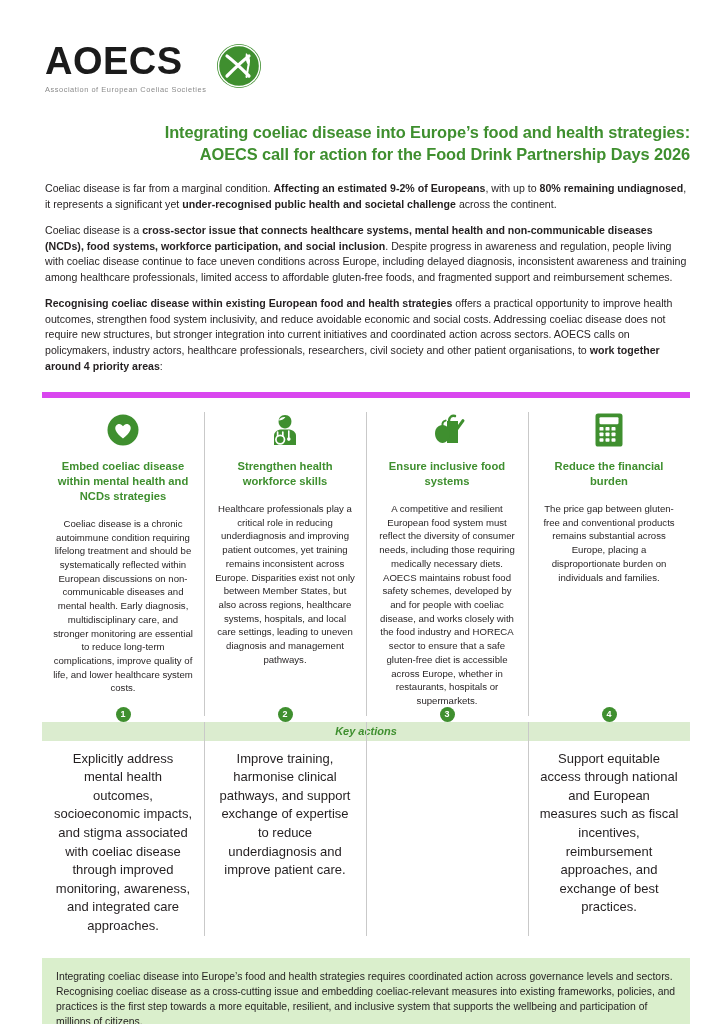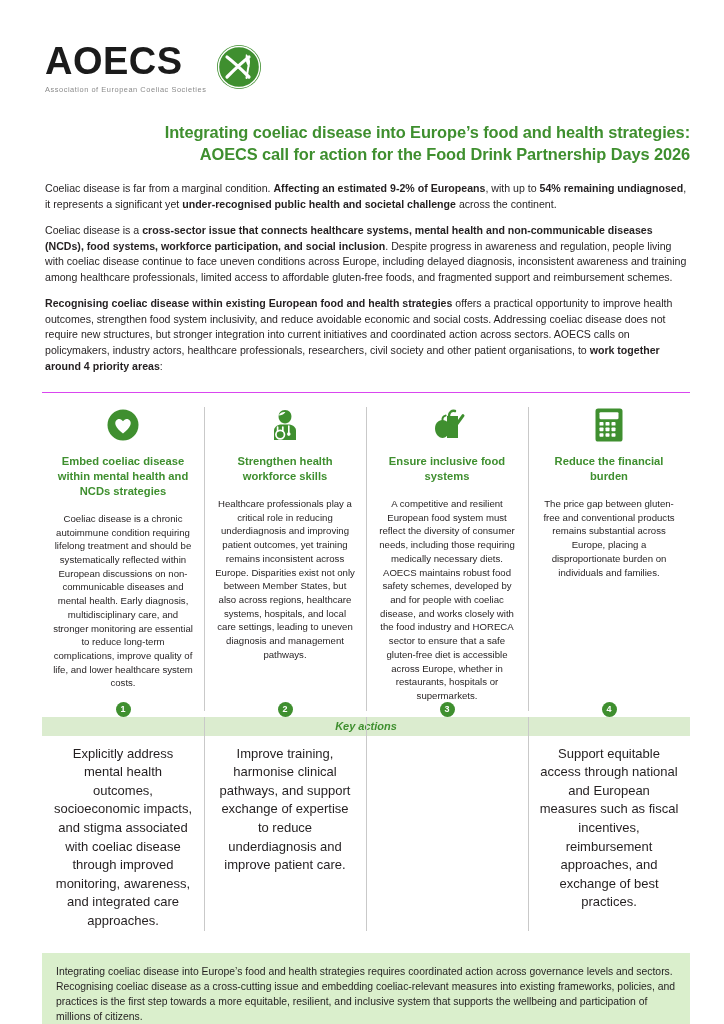--- a/index.html
+++ b/index.html
@@ -17,21 +17,21 @@
     padding: 0;
     overflow: hidden;
   }
 
   
   .header {
     padding: 42px 0 0 45px;
     display: flex;
     align-items: flex-start;
   }
-  .logo-block { display: flex; align-items: center; }
+  .logo-block { display: flex; }
   .logo-wordmark {
     font-size: 38px;
     font-weight: bold;
     letter-spacing: 0.5px;
     color: #1b1b1b;
     line-height: 1;
     font-family: "Liberation Sans", sans-serif;
   }
   .logo-sub {
     font-size: 7.4px;
@@ -70,21 +70,21 @@
     margin-bottom: 11px;
   }
   .intro p:last-child { margin-bottom: 0; }
   .intro b { font-weight: bold; }
 
   
   .pillars {
     margin: 18px 34px 0 42px;
     display: grid;
     grid-template-columns: repeat(4, 1fr);
-    border-top: 1px solid #d946ef;
+    border-top: 6px solid #d946ef;
     padding-top: 12px;
   }
   .pillar {
     padding: 0 11px;
     position: relative;
     text-align: center;
   }
   .pillar + .pillar::before {
     content: "";
     position: absolute;
@@ -229,21 +229,21 @@
       </div>
     </div>
   </div>
 
   <div class="title-wrap">
     <div class="title-line">Integrating coeliac disease into Europe’s food and health strategies:</div>
     <div class="title-line">AOECS call for action for the Food Drink Partnership Days 2026</div>
   </div>
 
   <div class="intro">
-    <p><span>Coeliac disease is far from a marginal condition. </span><b>Affecting an estimated 9-2% of Europeans</b><span>, with up to </span><b>54% remaining undiagnosed</b><span>, it represents a significant yet </span><b>under-recognised public health and societal challenge</b><span> across the continent.</span></p>
+    <p><span>Coeliac disease is far from a marginal condition. </span><b>Affecting an estimated 9-2% of Europeans</b><span>, with up to </span><b>80% remaining undiagnosed</b><span>, it represents a significant yet </span><b>under-recognised public health and societal challenge</b><span> across the continent.</span></p>
 
     <p><span>Coeliac disease is a </span><b>cross-sector issue that connects healthcare systems, mental health and non-communicable diseases (NCDs), food systems, workforce participation, and social inclusion</b><span>. Despite progress in awareness and regulation, people living with coeliac disease continue to face uneven conditions across Europe, including delayed diagnosis, inconsistent awareness and training among healthcare professionals, limited access to affordable gluten-free foods, and fragmented support and reimbursement schemes.</span></p>
 
     <p><b>Recognising coeliac disease within existing European food and health strategies</b><span> offers a practical opportunity to improve health outcomes, strengthen food system inclusivity, and reduce avoidable economic and social costs. Addressing coeliac disease does not require new structures, but stronger integration into current initiatives and coordinated action across sectors. AOECS calls on policymakers, industry actors, healthcare professionals, researchers, civil society and other patient organisations, to </span><b>work together around 4 priority areas</b><span>:</span></p>
   </div>
 
   <div class="pillars">
 
     <div class="pillar">
       <div class="pillar-icon">

